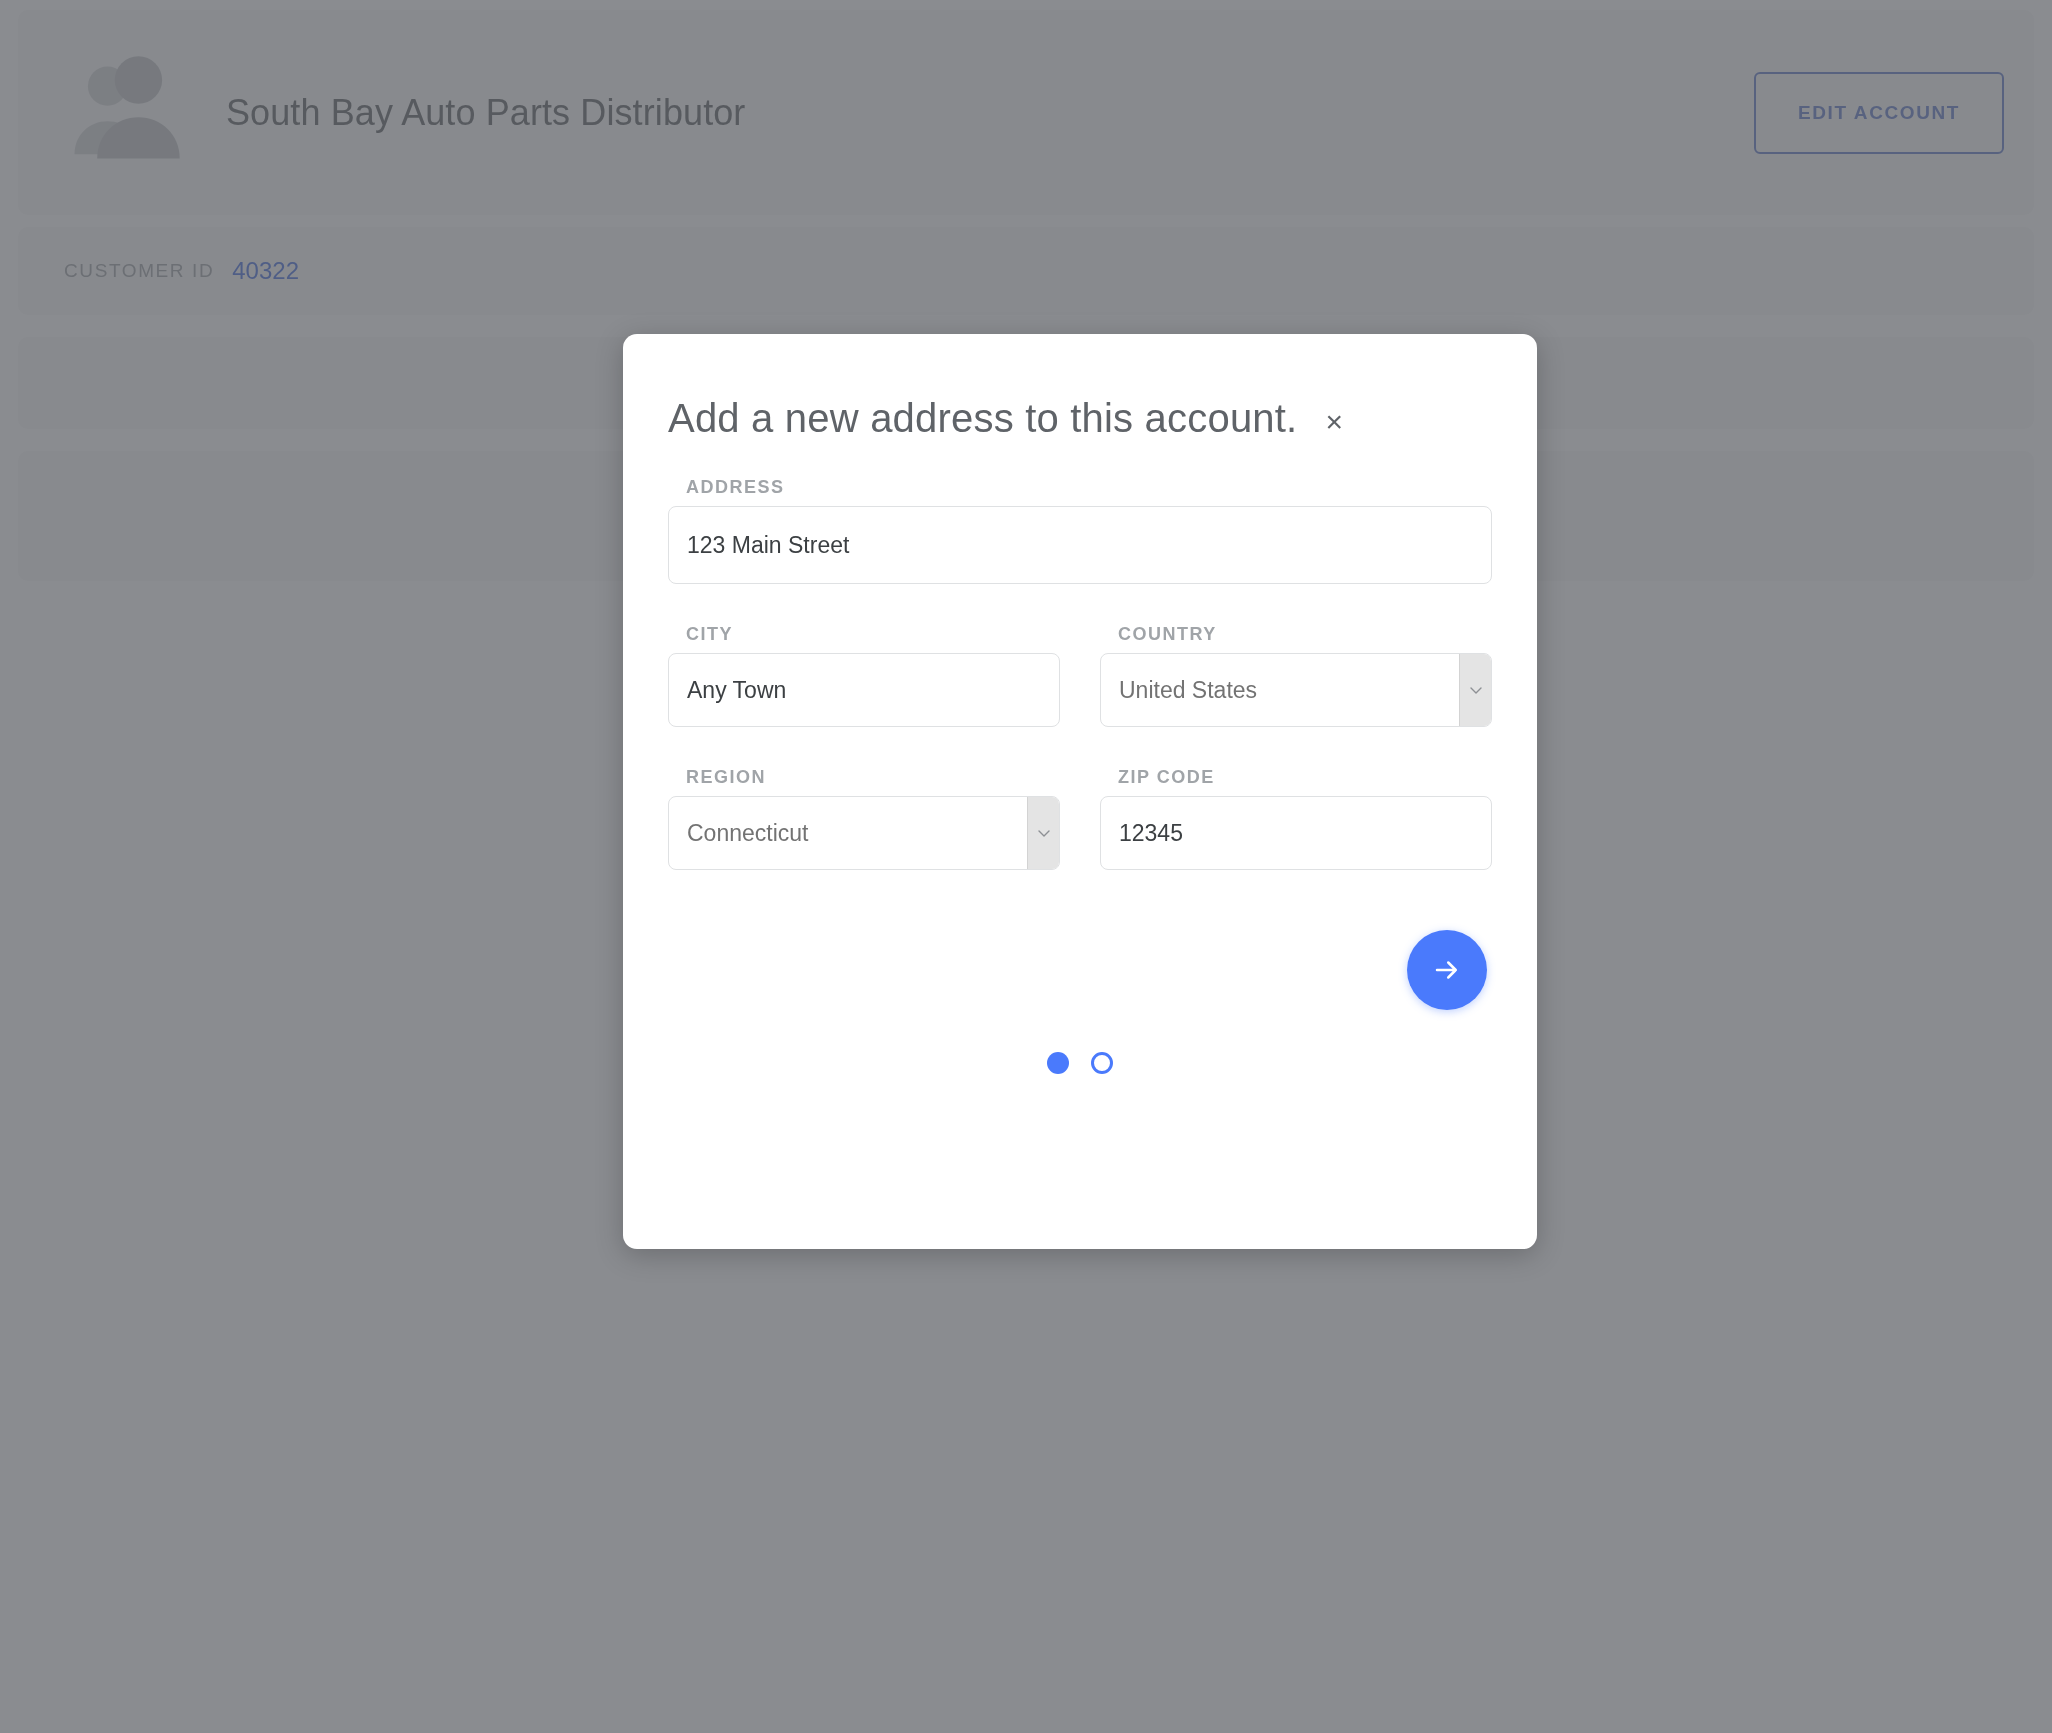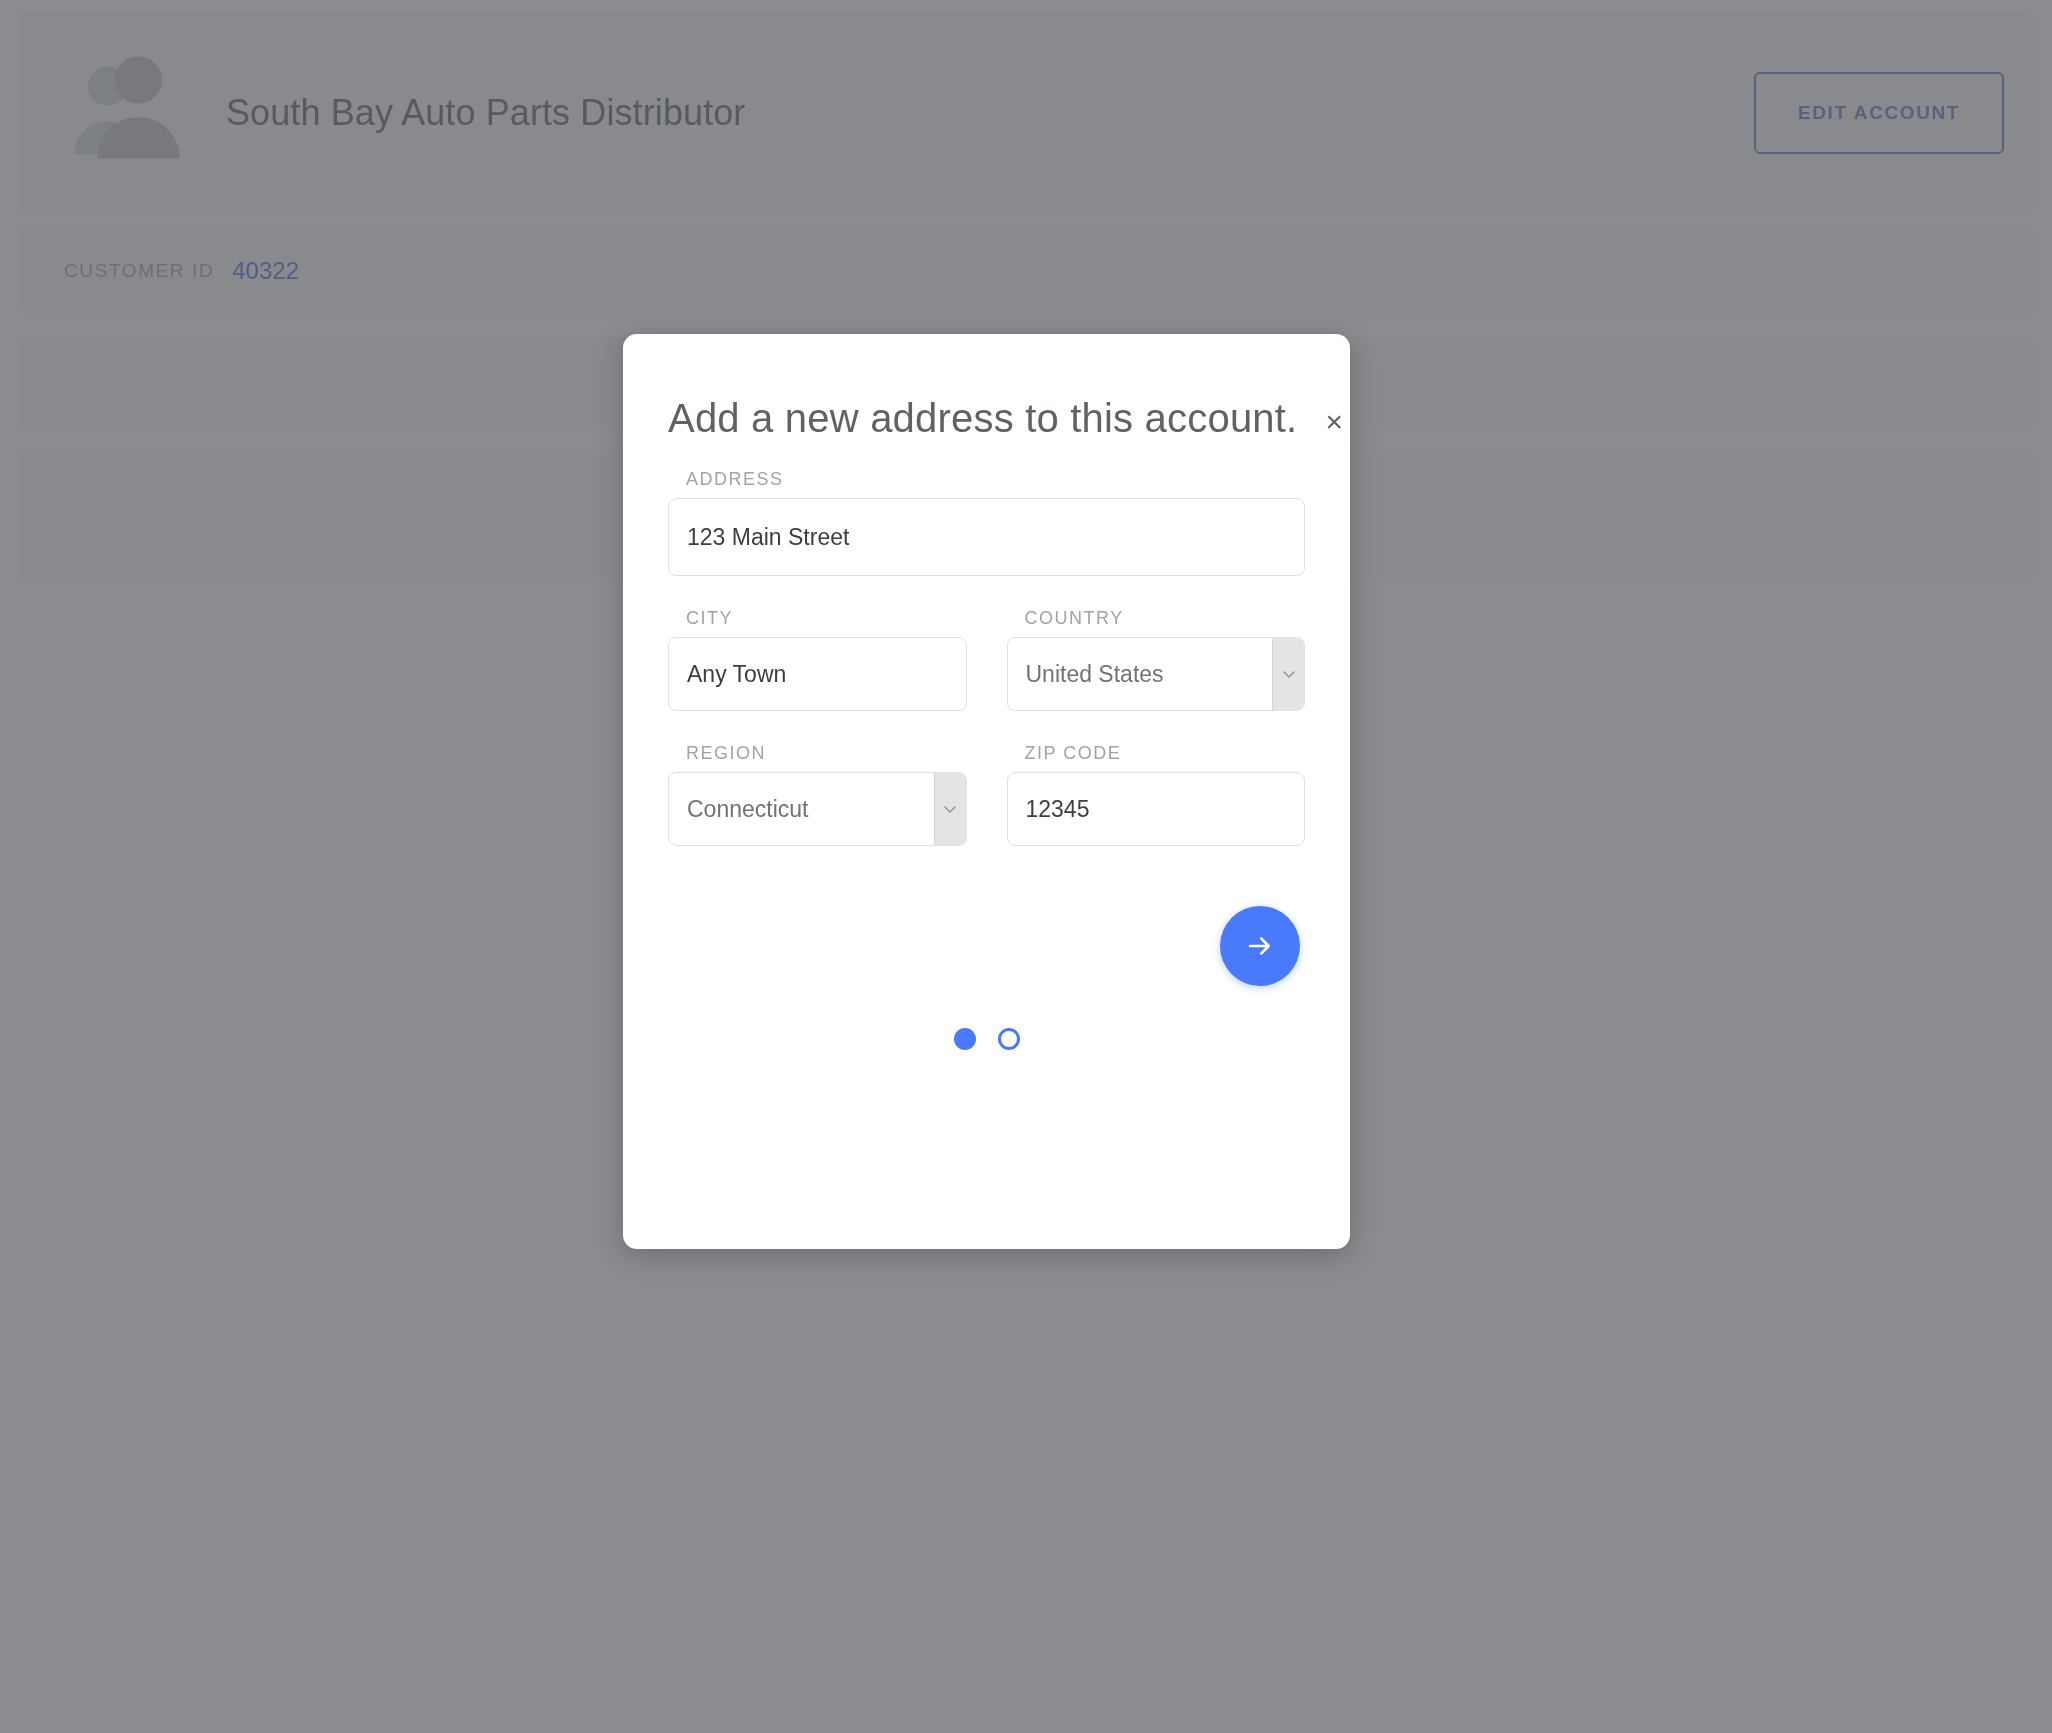--- a/index.html
+++ b/index.html
@@ -127,21 +127,21 @@
     inset: 0;
     background: rgba(97,100,105,.74);
     z-index: 10;
   }
 
   
   .modal {
     position: absolute;
     left: 623px;
     top: 334px;
-    width: 727px;
+    width: 914px;
     height: 915px;
     background: #ffffff;
     border-radius: 14px;
     z-index: 20;
     box-shadow: 0 6px 28px rgba(0,0,0,.22);
     padding: 0;
   }
 
   .modal-title-row {
     display: flex;
@@ -203,23 +203,23 @@
     letter-spacing: .4px;
   }
 
   .form {
     padding: 28px 45px 0 45px;
   }
   .field-label {
     font-size: 18px;
     letter-spacing: 1.5px;
     color: #a0a4a8;
-    margin: 0 0 8px 18px;
+    margin: 8px 0 8px 18px;
     display: block;
-    font-weight: 400;
+    font-weight: 700;
   }
   .field-row {
     display: flex;
     gap: 40px;
     margin-top: 32px;
   }
   .field { flex: 1 1 0; min-width: 0; }
   .field-full { width: 100%; }
 
   .text-input {

